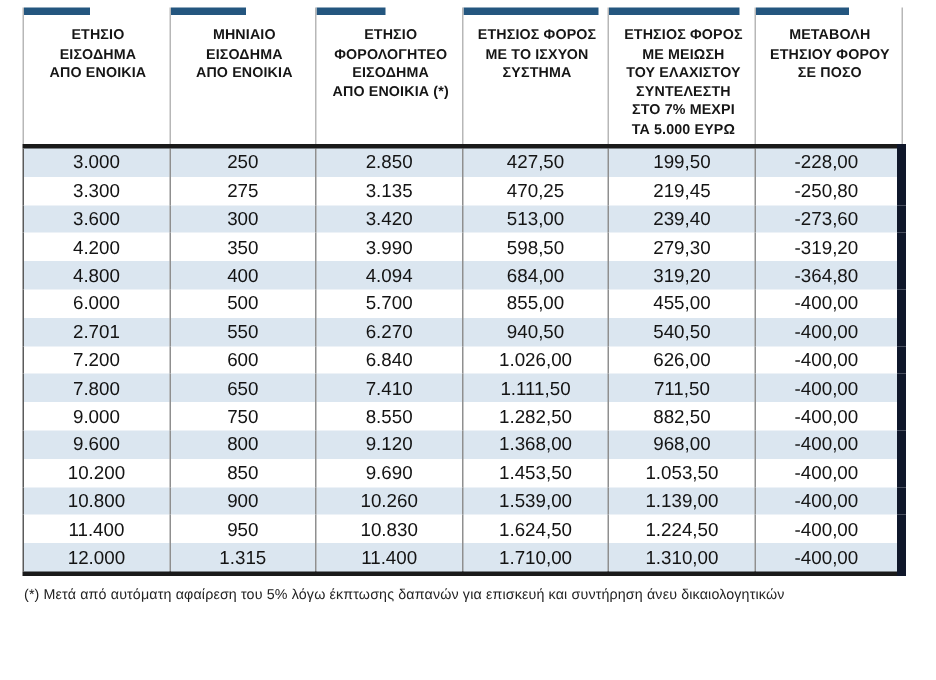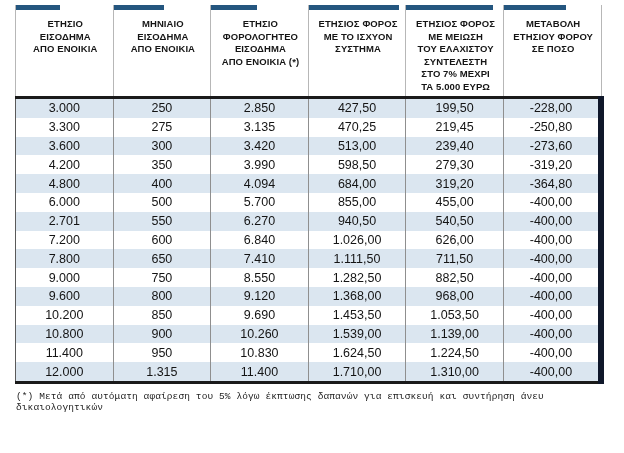--- a/index.html
+++ b/index.html
@@ -74,21 +74,20 @@
   tbody tr:nth-child(odd) td {
     background: var(--stripe);
   }
   tbody tr td:first-child { border-left: 1px solid #5a5a5a; }
   tbody tr td:last-child  { border-right: 6px solid #0f172a; }
   .footnote {
     margin: 7px 0 0 1px;
     font-size: 9.5px;
     color: #222222;
     letter-spacing: 0.1px;
-    font-family: Liberation Mono, monospace;
   }
 </style>
 </head>
 <body>
 
 <div class="wrap">
   <table class="tax-table">
     <thead>
       <tr id="header-row">
           <th>

